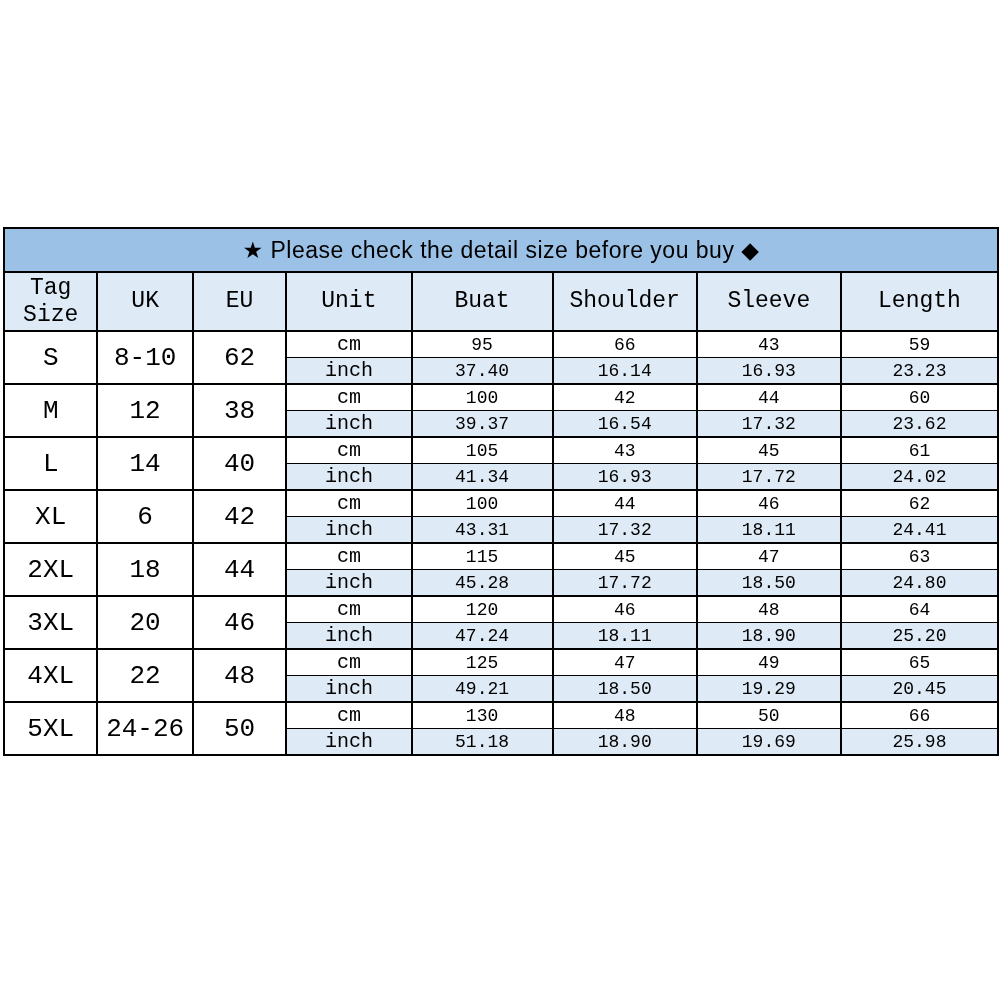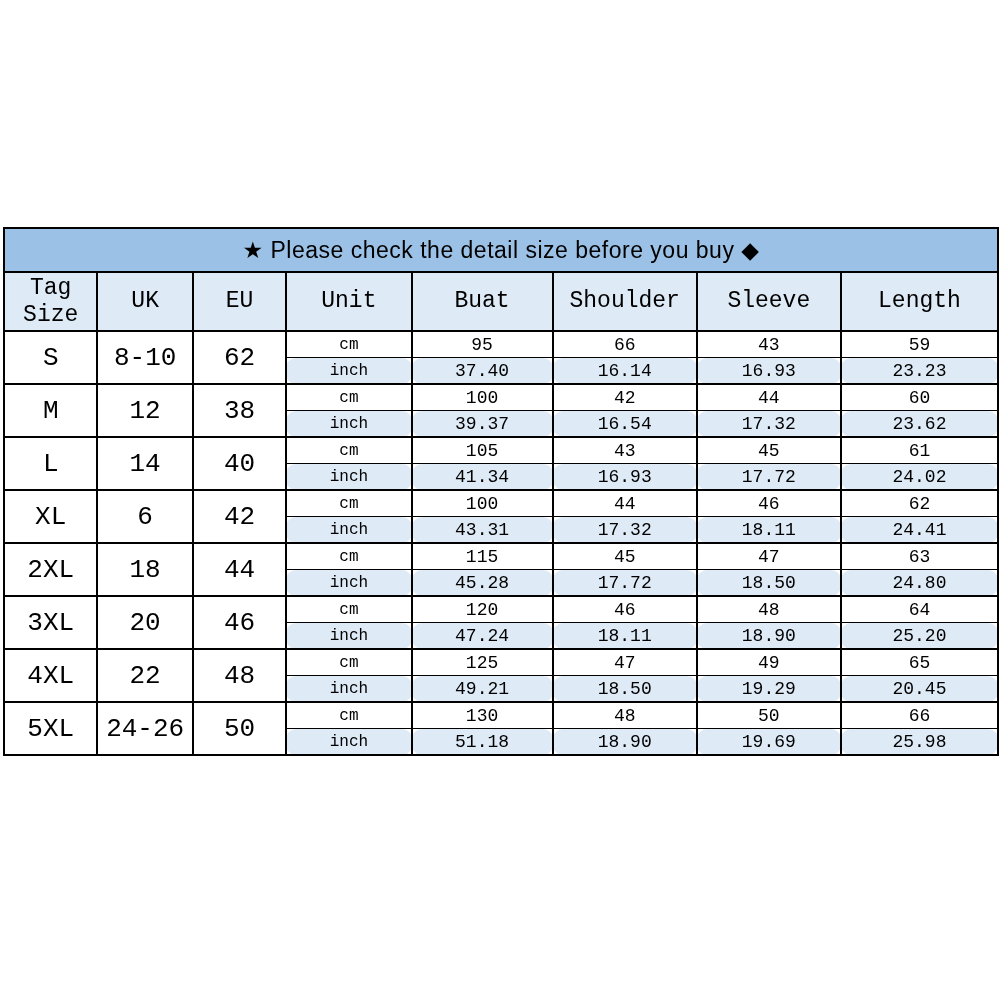--- a/index.html
+++ b/index.html
@@ -52,23 +52,23 @@
     height: 25px;
     background: #ffffff;
   }
   tbody td.span-cell {
     font-size: 26px;
   }
   tr.row-inch td {
     background: #DEEAF6;
   }
   tr.row-cm td.sub { border-bottom-width: 1px; }
-  tr.row-inch td.sub { border-top-width: 1px; border-radius: 10px; }
+  tr.row-inch td.sub { border-top-width: 1px; }
   td.unit-cell {
-    font-size: 16px;
+    font-size: 20px;
   }
 </style>
 </head>
 <body>
 
 <div class="chart-wrap">
 <table class="size-chart">
   <colgroup>
     <col style="width:9.4%">
         <col style="width:9.6%">

